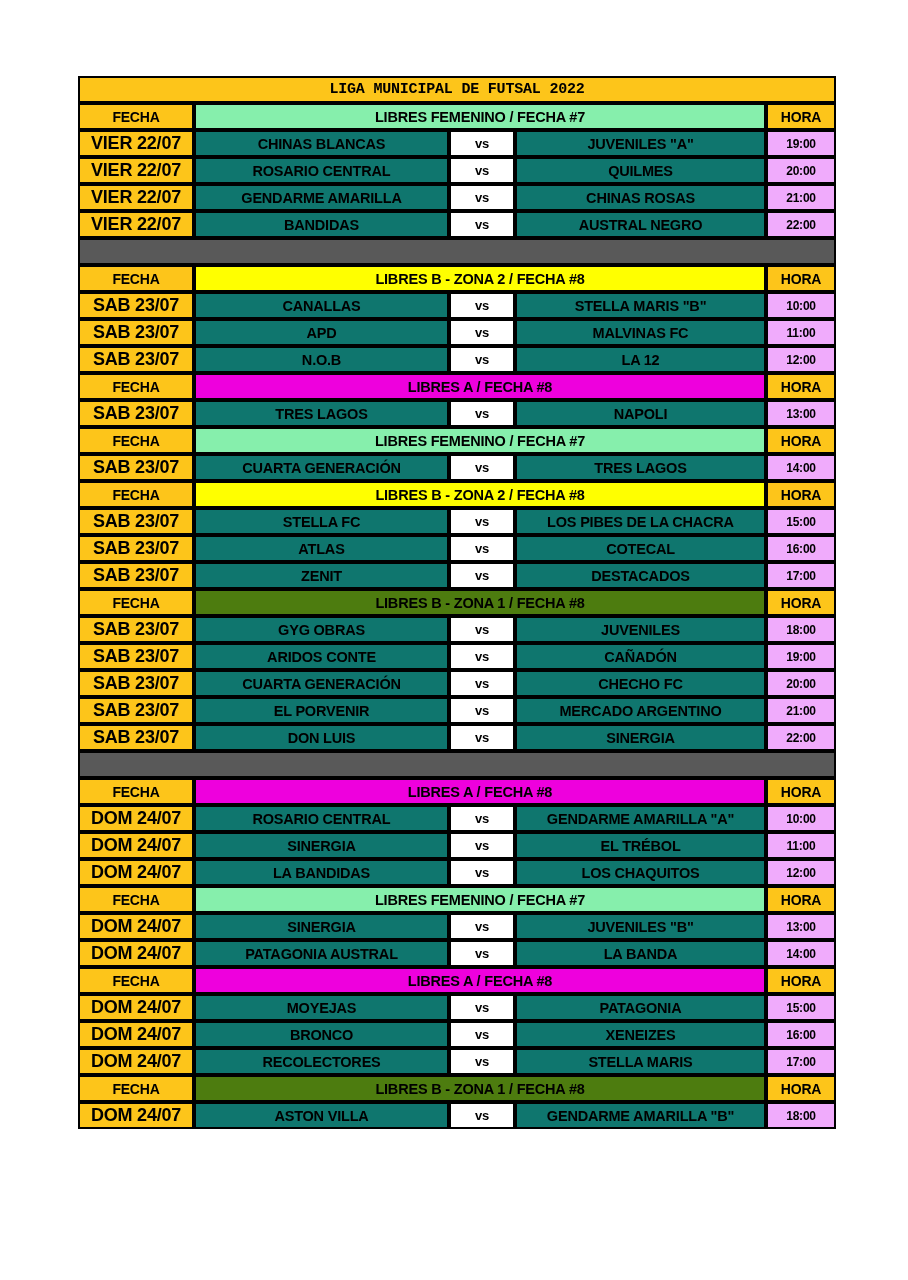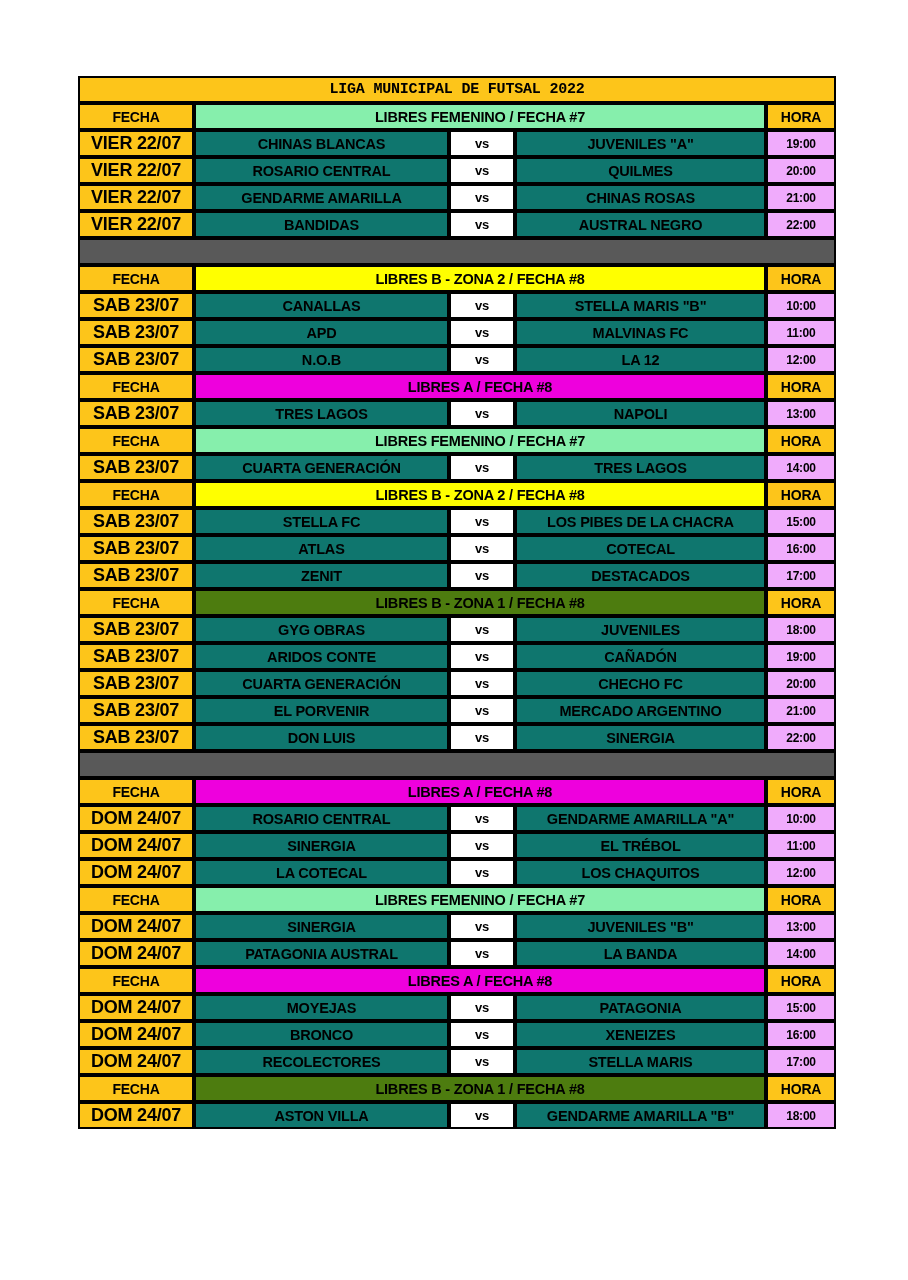--- a/index.html
+++ b/index.html
@@ -281,21 +281,21 @@
         </tr>
         <tr>
           <td class="date-cell">DOM 24/07</td>
           <td class="team-cell">SINERGIA</td>
           <td class="vs-cell">vs</td>
           <td class="team-cell">EL TRÉBOL</td>
           <td class="hour-cell">11:00</td>
         </tr>
         <tr>
           <td class="date-cell">DOM 24/07</td>
-          <td class="team-cell">LA COTECAL</td>
+          <td class="team-cell">LA BANDIDAS</td>
           <td class="vs-cell">vs</td>
           <td class="team-cell">LOS CHAQUITOS</td>
           <td class="hour-cell">12:00</td>
         </tr>
         <tr>
           <td class="label-cell">FECHA</td>
           <td class="band-cell band-green" colspan="3">LIBRES FEMENINO / FECHA #7</td>
           <td class="label-cell">HORA</td>
         </tr>
         <tr>

